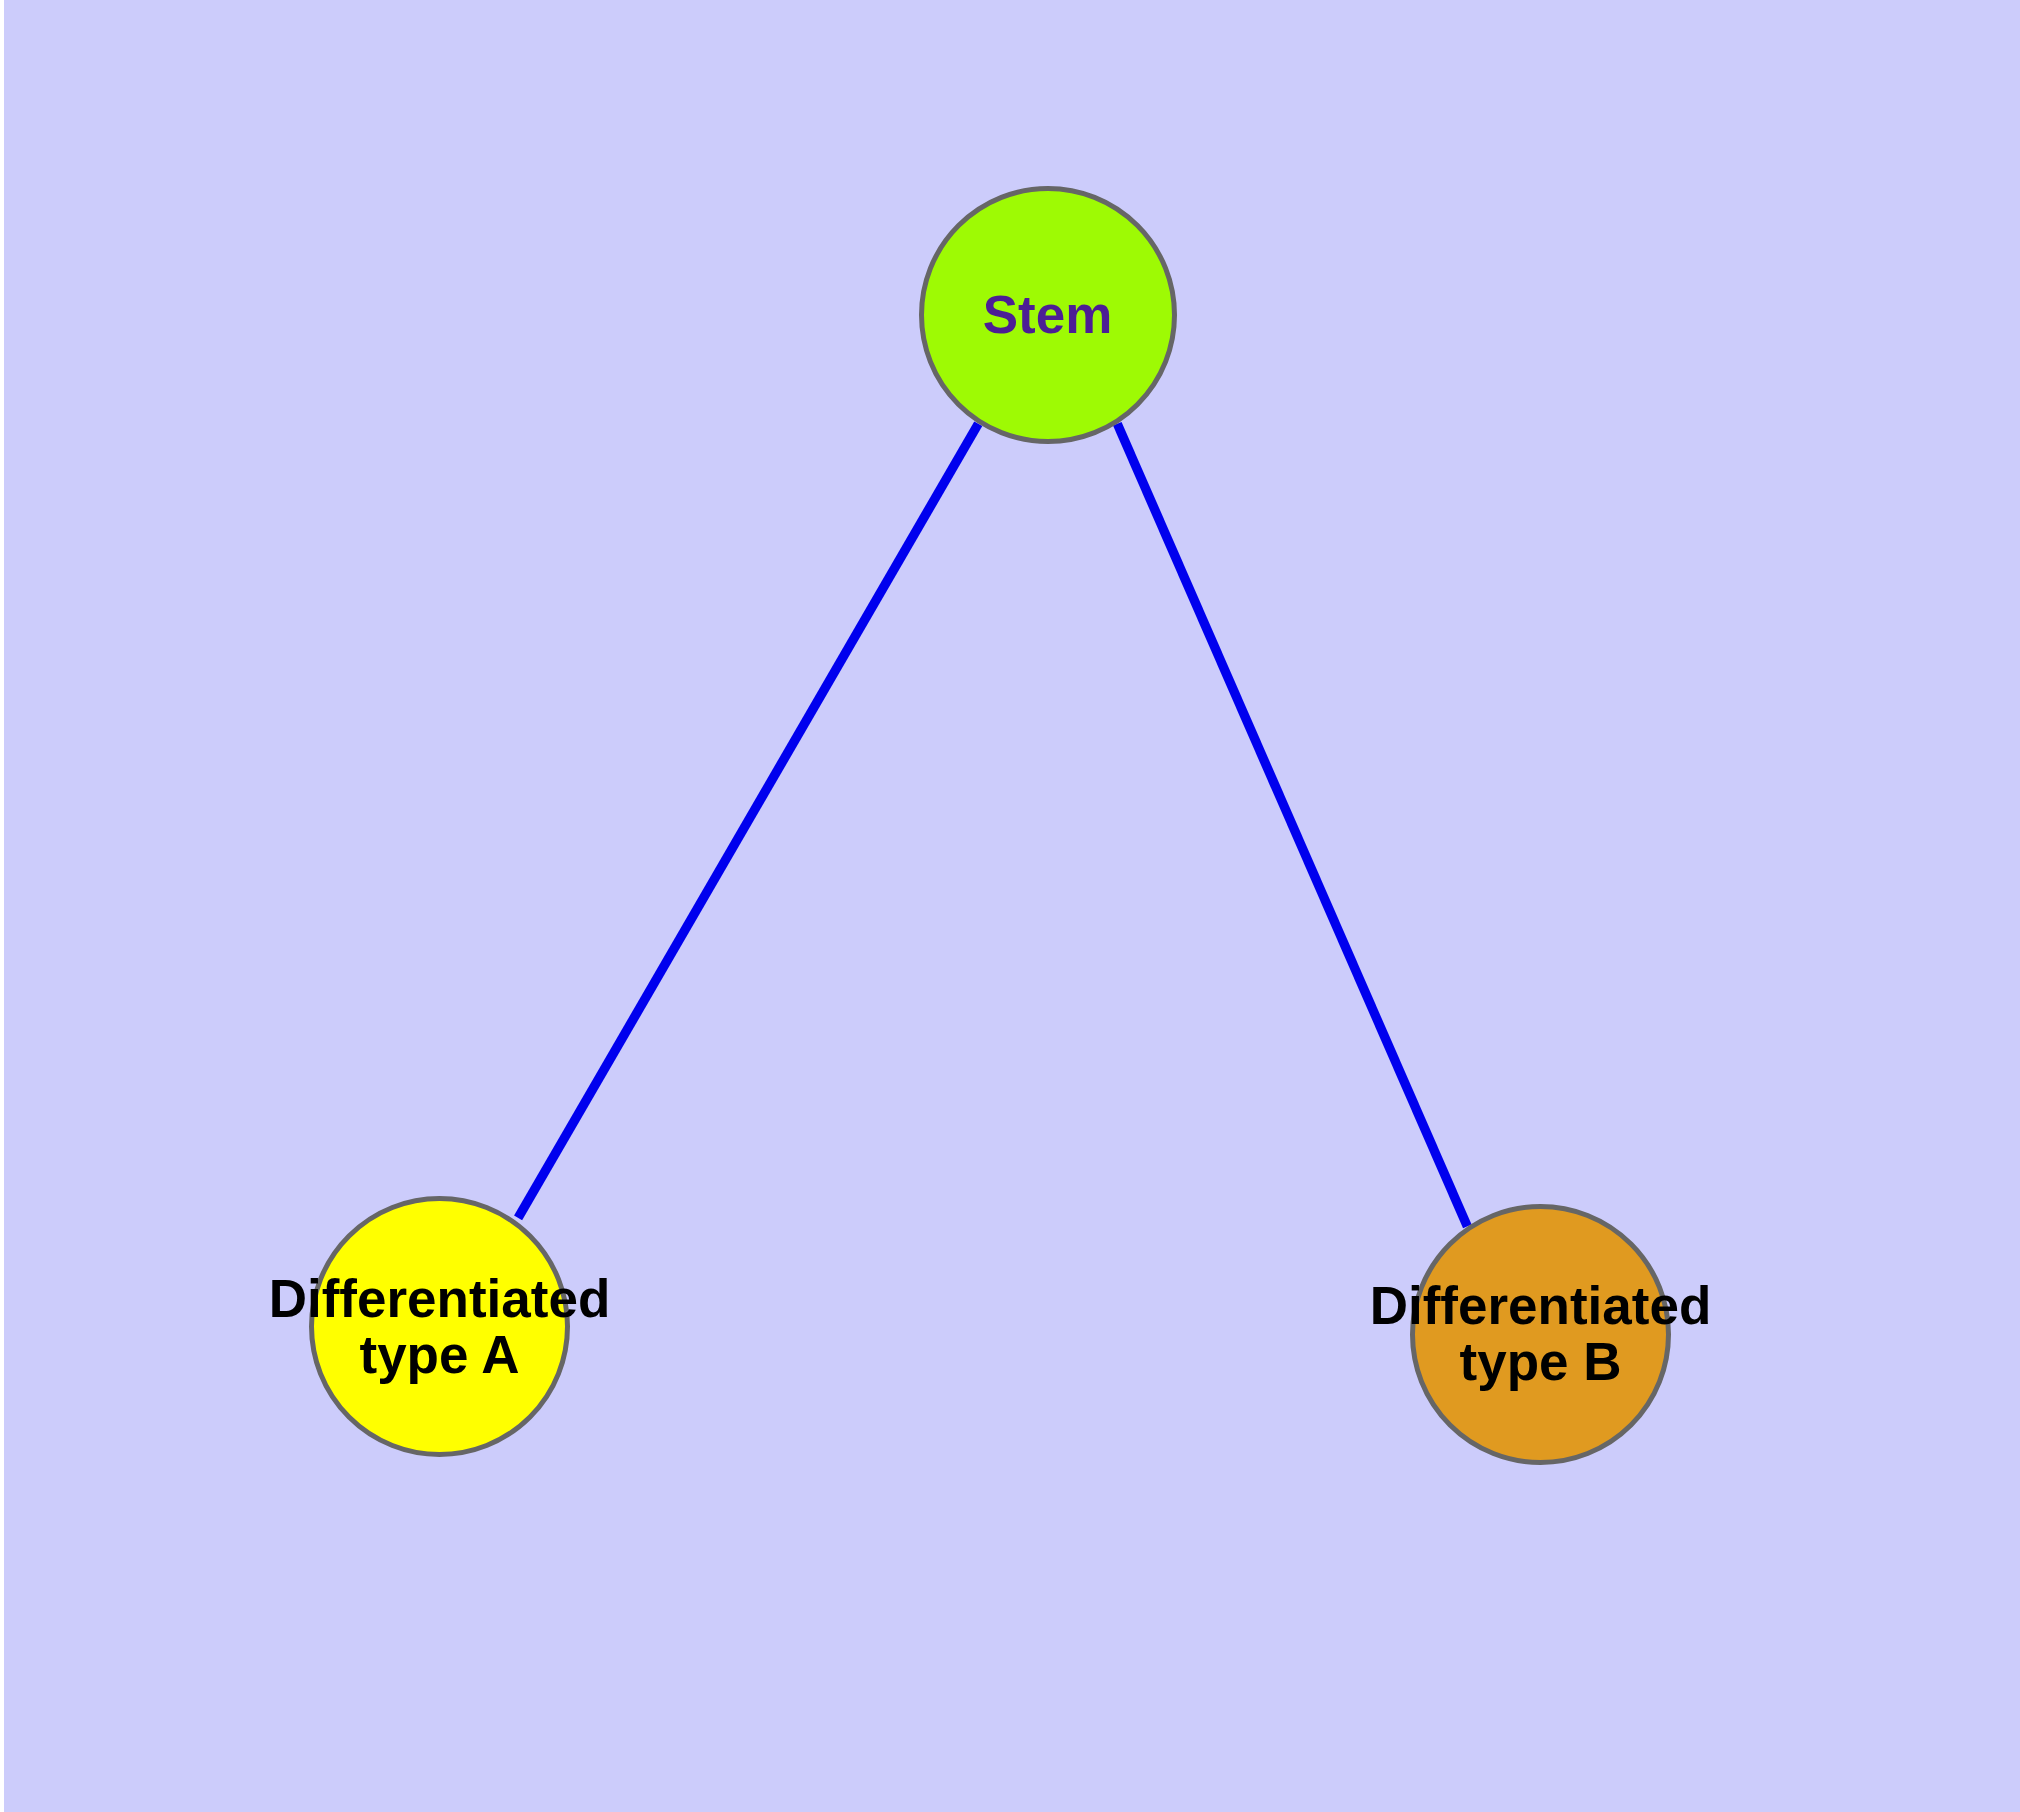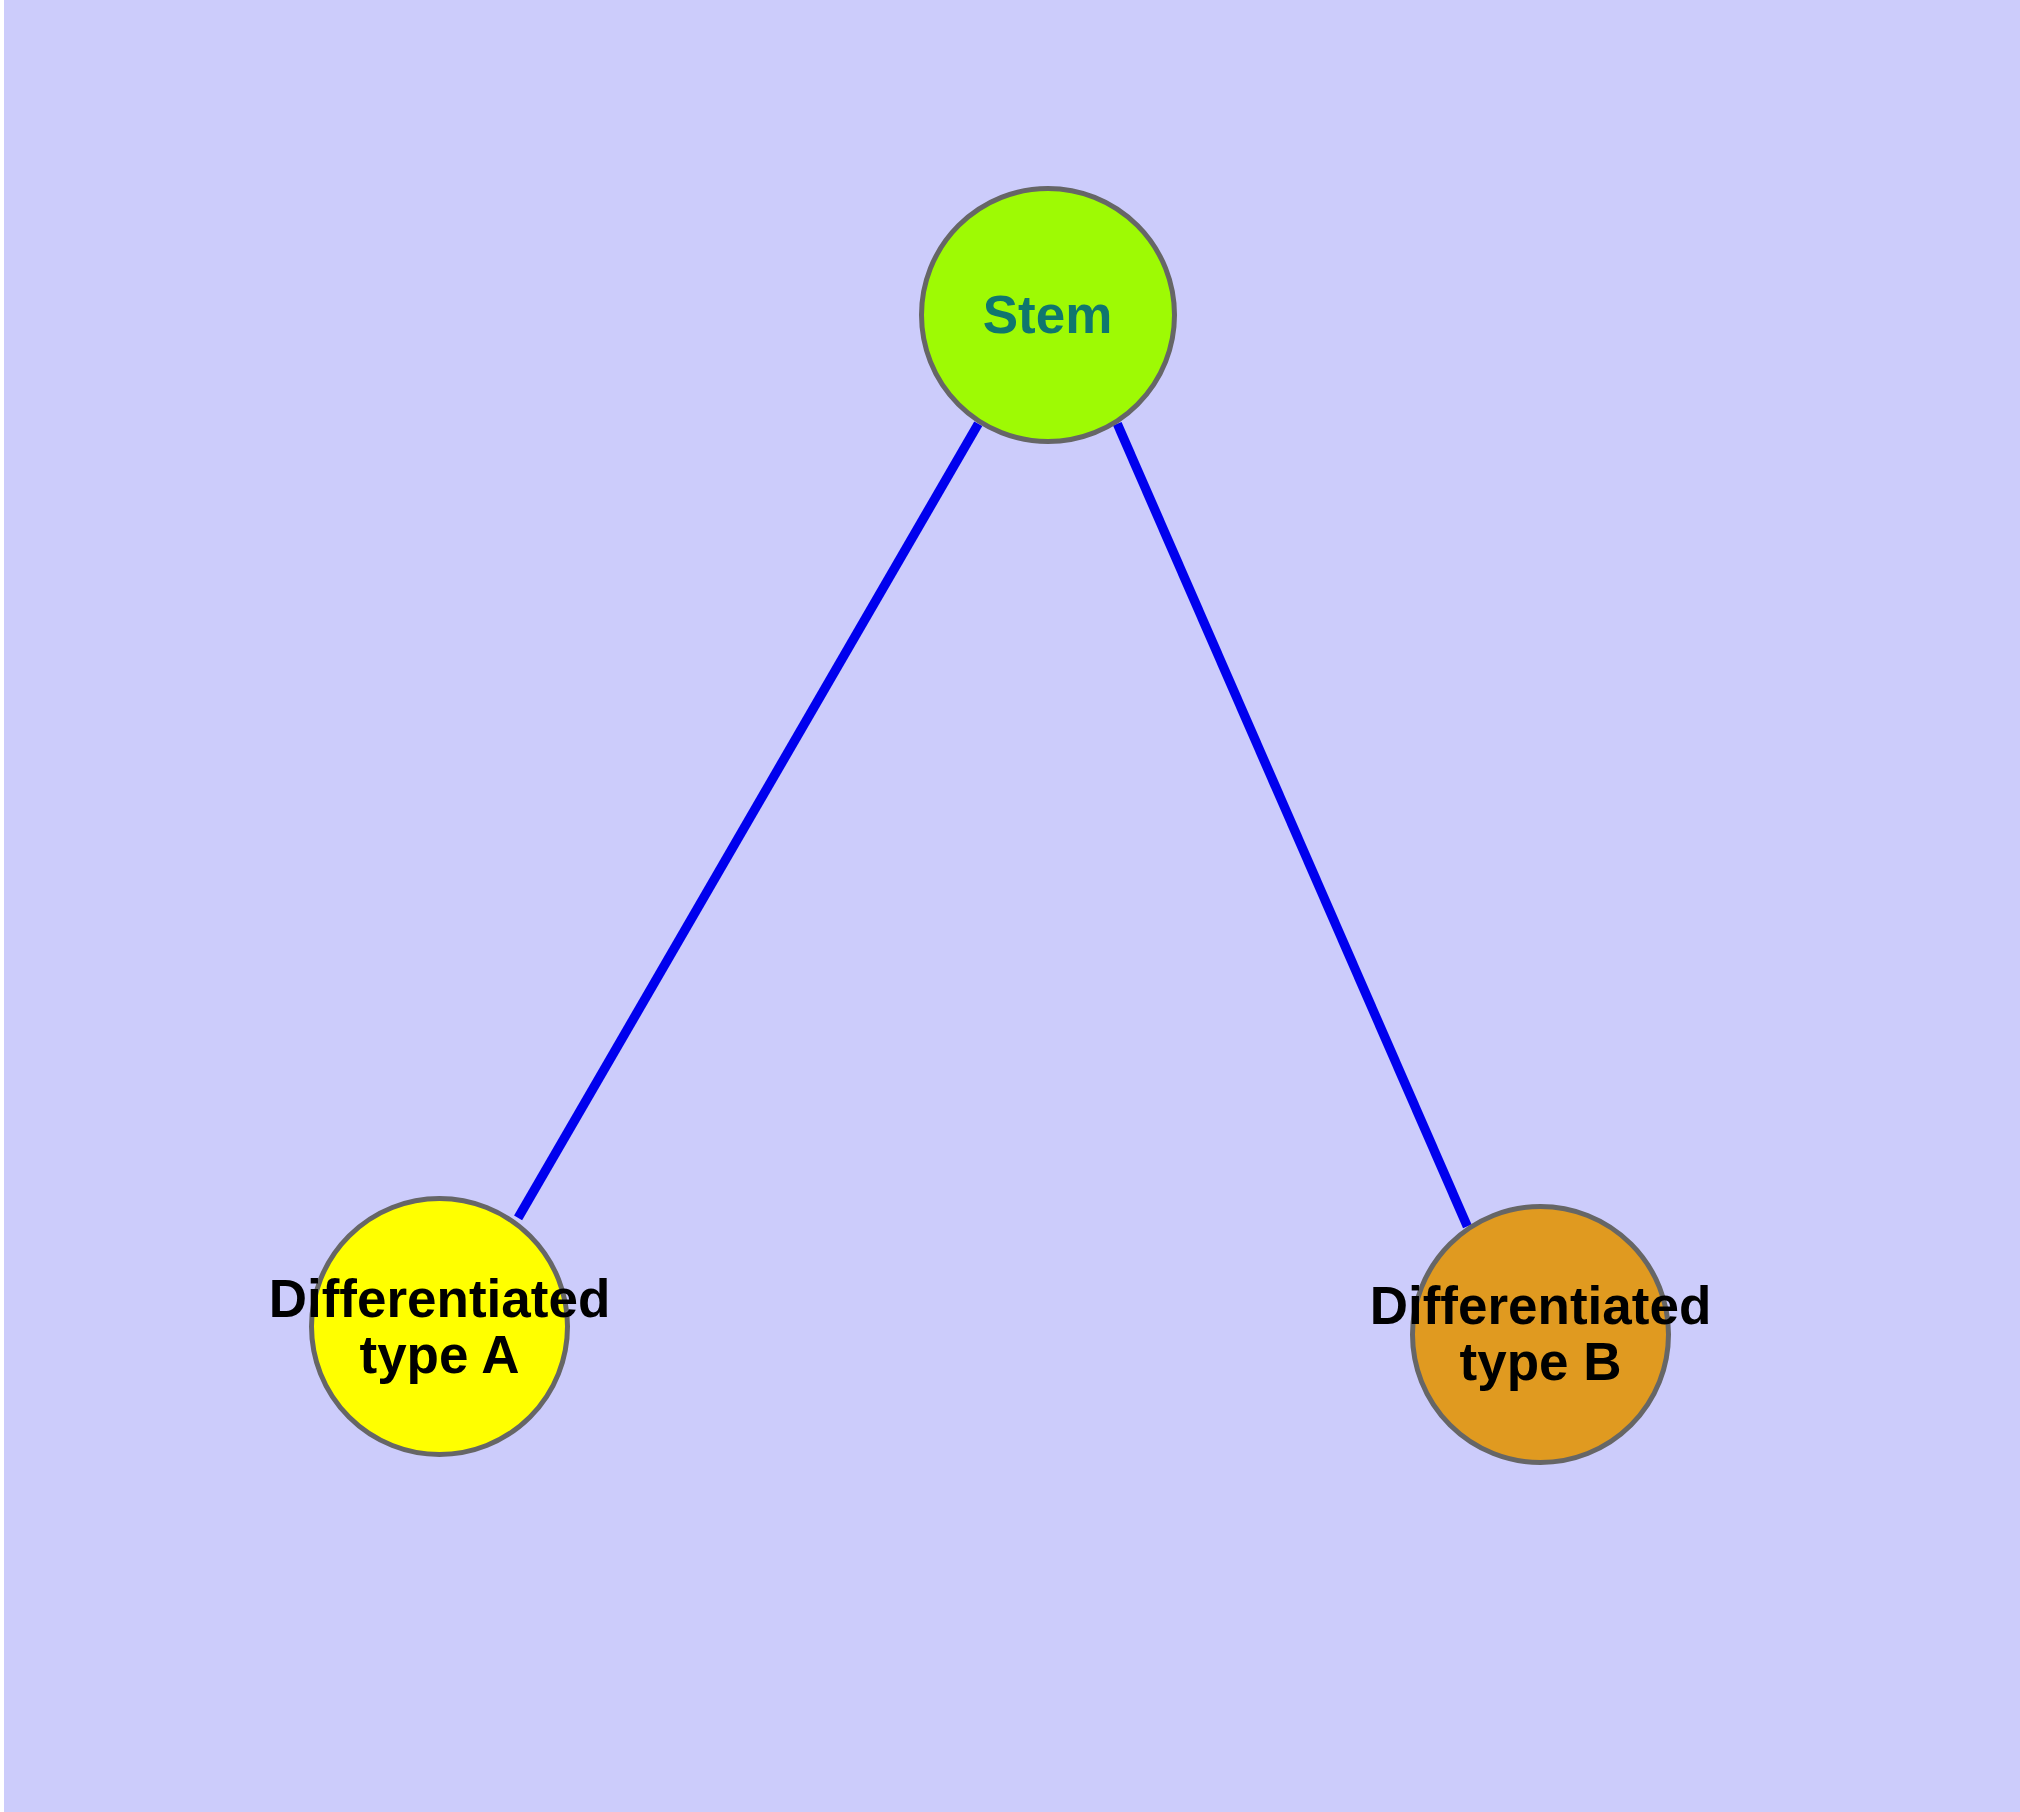--- a/index.html
+++ b/index.html
@@ -58,21 +58,21 @@
 
   <svg id="edge-layer" viewBox="0 0 2384 2138" xmlns="http://www.w3.org/2000/svg">
     <line class="graph-edge" x1="1154" y1="500" x2="611" y2="1437" stroke="#0000ee" stroke-width="11" stroke-linecap="butt"></line>
     <line class="graph-edge" x1="1318" y1="500" x2="1731" y2="1447" stroke="#0000ee" stroke-width="11" stroke-linecap="butt"></line>
   </svg>
 
   <div class="graph-node" style="left: 919px; top: 186px; width: 258px; height: 258px; background: rgb(158, 250, 4); border: 5.1px solid rgb(102, 102, 102);"></div>
   <div class="graph-node" style="left: 309px; top: 1196px; width: 261px; height: 261px; background: rgb(255, 255, 0); border: 5.1px solid rgb(102, 102, 102);"></div>
   <div class="graph-node" style="left: 1410px; top: 1204px; width: 261px; height: 261px; background: rgb(224, 154, 32); border: 5.1px solid rgb(102, 102, 102);"></div>
 
-  <div class="node-label" style="color: #0f766e; font-size: 53px; left: 751px; top: 287px; width: 593px;">Stem</div>
+  <div class="node-label" style="color: #4c1d95; font-size: 53px; left: 751px; top: 287px; width: 593px;">Stem</div>
   <div class="node-label" style="color: rgb(0, 0, 0); font-size: 53px; left: 143px; top: 1271px; width: 593px;">Differentiated
 type A</div>
   <div class="node-label" style="color: rgb(0, 0, 0); font-size: 53px; left: 1244px; top: 1278px; width: 593px;">Differentiated
 type B</div>
 
   <div id="left-edge-strip" style="background: rgb(255, 255, 255);"></div>
 </div>
 
 
 </body></html>

